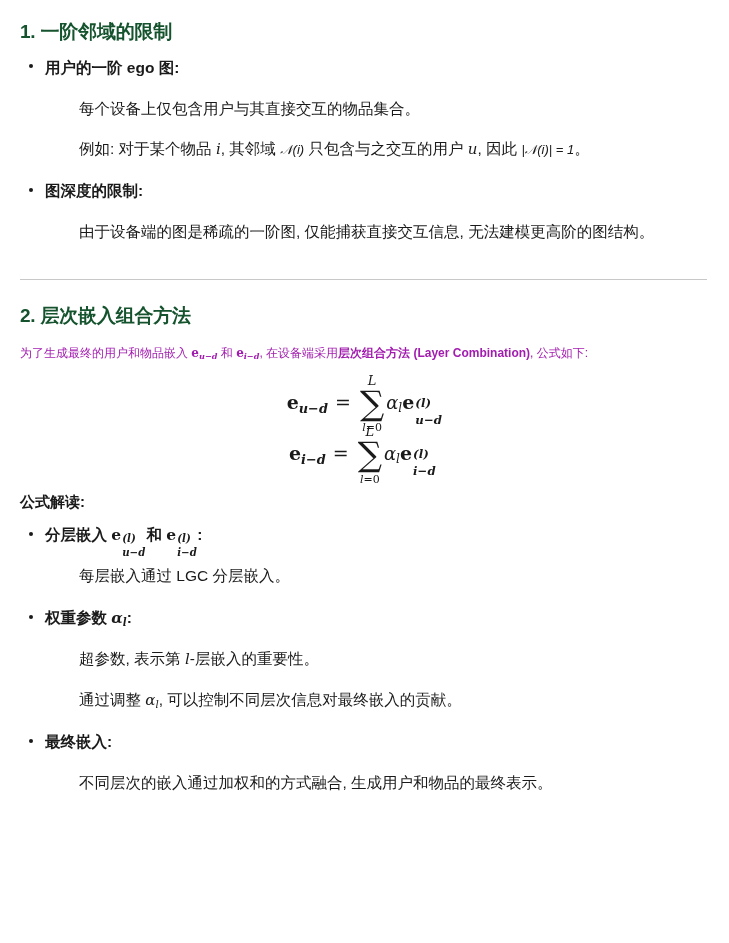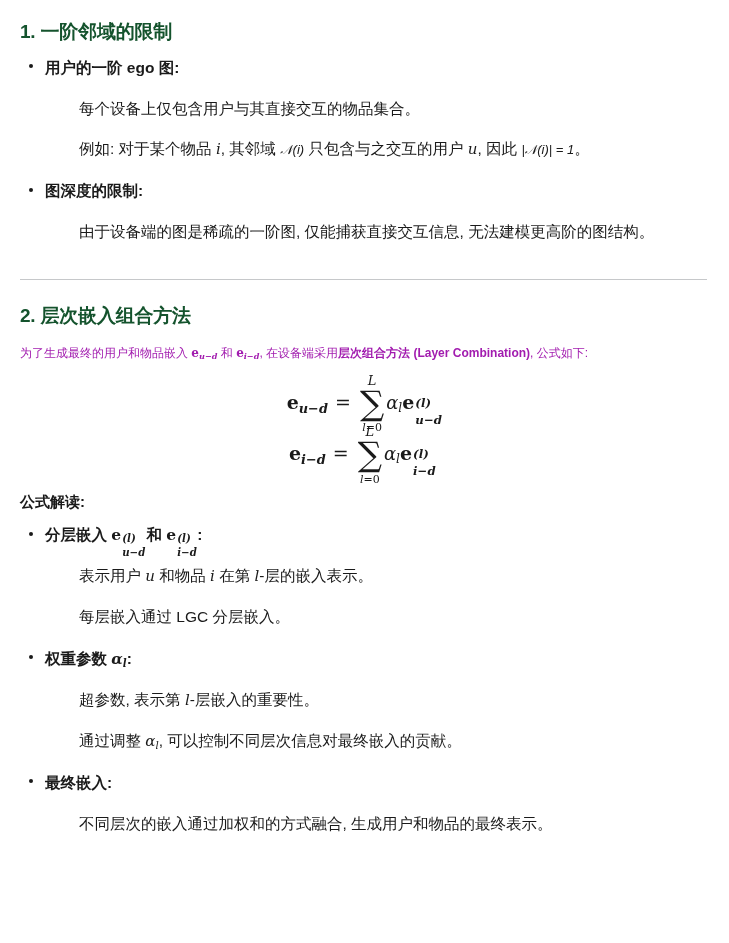--- a/index.html
+++ b/index.html
@@ -304,23 +304,20 @@
     <p class="bold-label">公式解读:</p>
 
     <ul class="lvl1">
 
       <li class="item has-children">
         <span class="bullet"></span>
         <span class="lvl1-label"><span>分层嵌入 </span><span class="mathbf"><span>e</span><span class="subsup"><span class="s-up">(l)</span><span class="s-dn">u−d</span></span><span class="pad-sub"></span></span><span> 和 </span><span class="mathbf"><span>e</span><span class="subsup"><span class="s-up">(l)</span><span class="s-dn">i−d</span></span><span class="pad-sub"></span></span><span>:</span>
         </span>
         <ul class="lvl2">
           <li class="sub">
-            <span class="bullet"></span><span>表示用户 </span><span class="math">u</span><span> 和物品 </span><span class="math">i</span><span> 在第 </span><span class="math">l</span><span>-层的嵌入表示。</span>
-          </li>
-          <li class="sub">
             <span class="bullet"></span>
             <span>每层嵌入通过 LGC 分层嵌入。</span>
           </li>
         </ul>
       </li>
 
       <li class="item has-children">
         <span class="bullet"></span>
         <span class="lvl1-label"><span>权重参数 </span><span class="math"><span>α</span><sub class="m">l</sub></span><span>:</span>
         </span>

